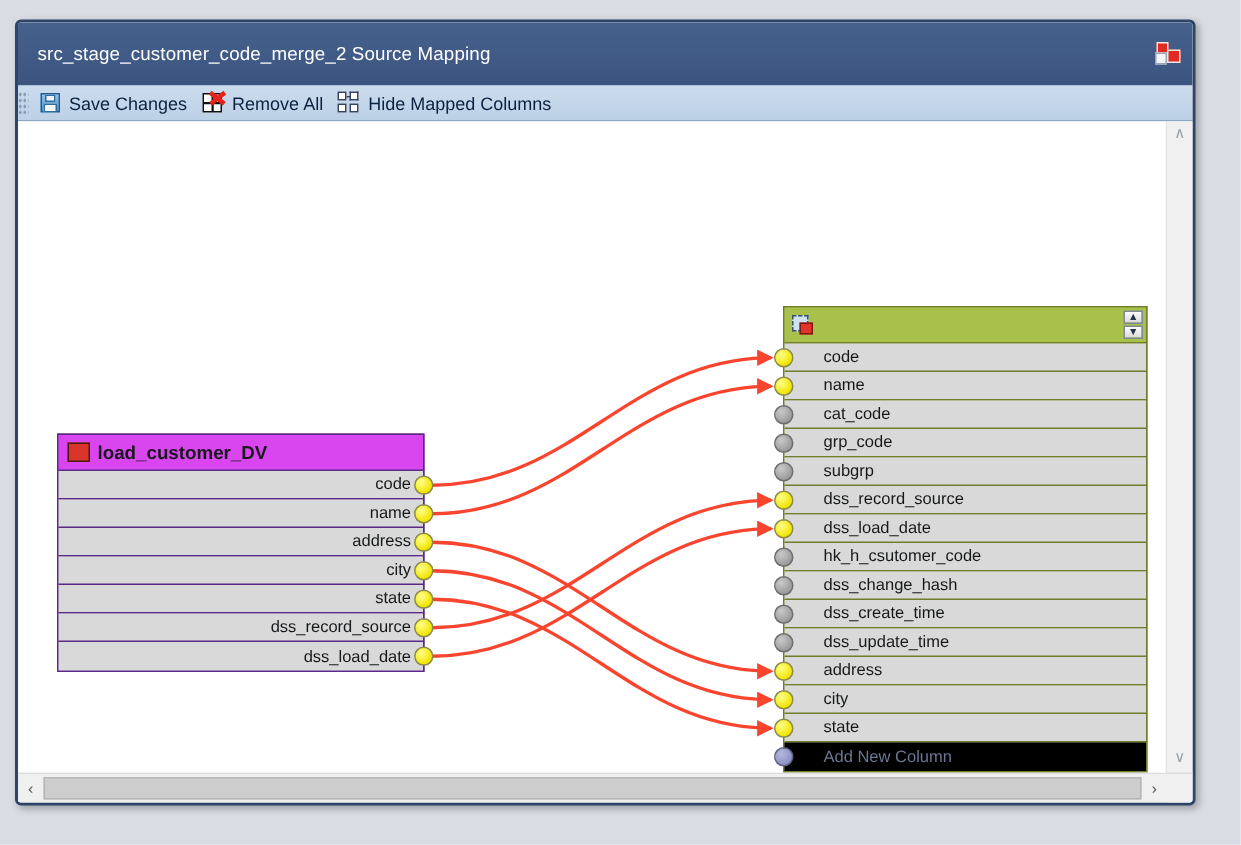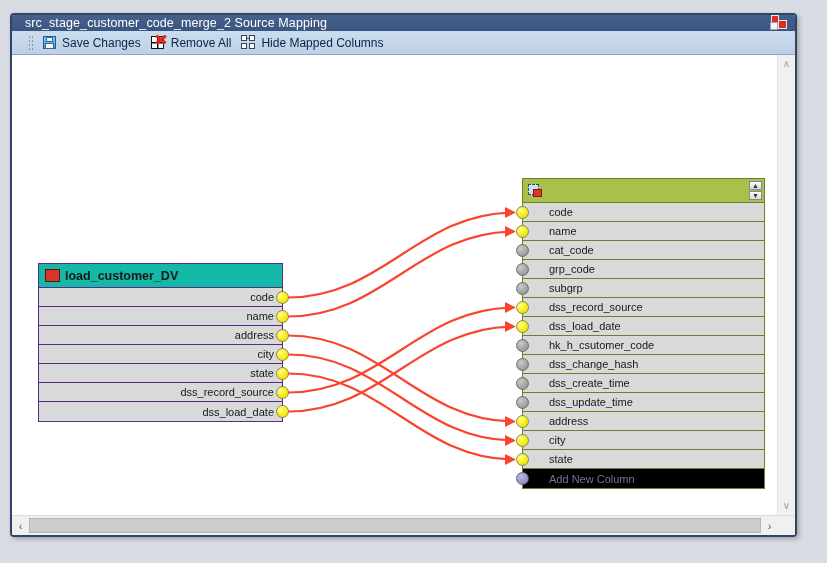--- a/index.html
+++ b/index.html
@@ -5,35 +5,35 @@
   html,body{margin:0;padding:0;background:#d9dde3;}
   body{width:827px;height:563px;overflow:hidden;
        font-family:"Liberation Sans","DejaVu Sans",sans-serif;}
 
   
   .window{position:absolute;left:10px;top:13px;width:787px;height:524px;
           border:2px solid #2e4468;border-radius:4px;background:#f0f0f0;
           box-shadow:2px 2px 5px rgba(0,0,0,.28);box-sizing:border-box;
           display:flex;flex-direction:column;overflow:hidden;}
 
-  .titlebar{height:16px;background:#3d5party;background:#3f5a84;
+  .titlebar{height:42px;background:#3d5party;background:#3f5a84;
             background:linear-gradient(#46618c,#3b5580);
             display:flex;align-items:center;padding:0 4px 0 13px;flex:0 0 auto;}
   .title-text{color:#ffffff;font-size:12.5px;white-space:nowrap;letter-spacing:.1px;}
   .title-spacer{flex:1;}
   .title-icon{width:20px;height:18px;position:relative;margin-right:2px;}
   .title-icon i{position:absolute;display:block;}
   .ti1{left:2px;top:1px;width:6px;height:6px;background:#e02a22;border:1px solid #e8e8e8;}
   .ti2{left:1px;top:8px;width:6px;height:6px;background:#f4f4f4;border:1px solid #9aa6b8;}
   .ti3{left:9px;top:6px;width:7px;height:7px;background:#e02a22;border:1px solid #e8e8e8;}
 
   
   .toolbar{height:23px;background:linear-gradient(#ccdcee,#bcd0e6);
            border-bottom:1px solid #8ea6c4;display:flex;align-items:center;
-           padding-left:16px;flex:0 0 auto;}
+           padding-left:0;flex:0 0 auto;}
   .grip{width:7px;height:15px;margin-right:2px;
         background-image:radial-gradient(#8496ac 40%,transparent 41%);
         background-size:3px 4px;}
   .tb-item{display:flex;align-items:center;height:21px;padding:0 5px;
            font-size:12px;color:#0b2340;white-space:nowrap;cursor:default;}
   .tb-item .lbl{margin-left:4px;}
 
   .ic{width:16px;height:15px;position:relative;flex:0 0 auto;}
   
   .ic-save b{position:absolute;left:1px;top:1px;width:13px;height:13px;
@@ -82,21 +82,21 @@
   .hsb .thumb{flex:1;height:15px;background:#cdcdcd;border:1px solid #b6b6b6;box-sizing:border-box;}
   .corner{width:17px;height:19px;background:#f0f0f0;}
 
   
   .tbl{position:absolute;box-sizing:border-box;}
   .tbl .hdr{display:flex;align-items:center;height:24px;box-sizing:border-box;font-weight:bold;font-size:12.5px;color:#16181a;}
   .row{display:flex;align-items:center;height:19px;box-sizing:border-box;font-size:11px;color:#16181a;position:relative;}
 
   
   #tbl-source{left:26px;top:208px;width:245px;border:1.5px solid #5b2a86;background:#6f2f96;}
-  #tbl-source .hdr{background:#14b8a6;border-bottom:1.5px solid #5b2a86;padding-left:6px;gap:5px;}
+  #tbl-source .hdr{background:#d946ef;border-bottom:1.5px solid #5b2a86;padding-left:6px;gap:5px;}
   #tbl-source .row{background:#d9d9d9;border-bottom:1.5px solid #5b2a86;
                    justify-content:flex-end;padding-right:8px;}
   #tbl-source .row:last-child{border-bottom:none;}
   .src-icon{width:15px;height:13px;position:relative;flex:0 0 auto;}
   .src-icon b{position:absolute;inset:0;background:#d8342a;border:1px solid #4a1c10;box-sizing:border-box;
       background-image:
         linear-gradient(#fff,#fff) 0 3px/100% 1px no-repeat,
         linear-gradient(#fff,#fff) 0 6px/100% 1px no-repeat,
         linear-gradient(#fff,#fff) 0 9px/100% 1px no-repeat,
         linear-gradient(#fff,#fff) 4px 0/1px 100% no-repeat,

